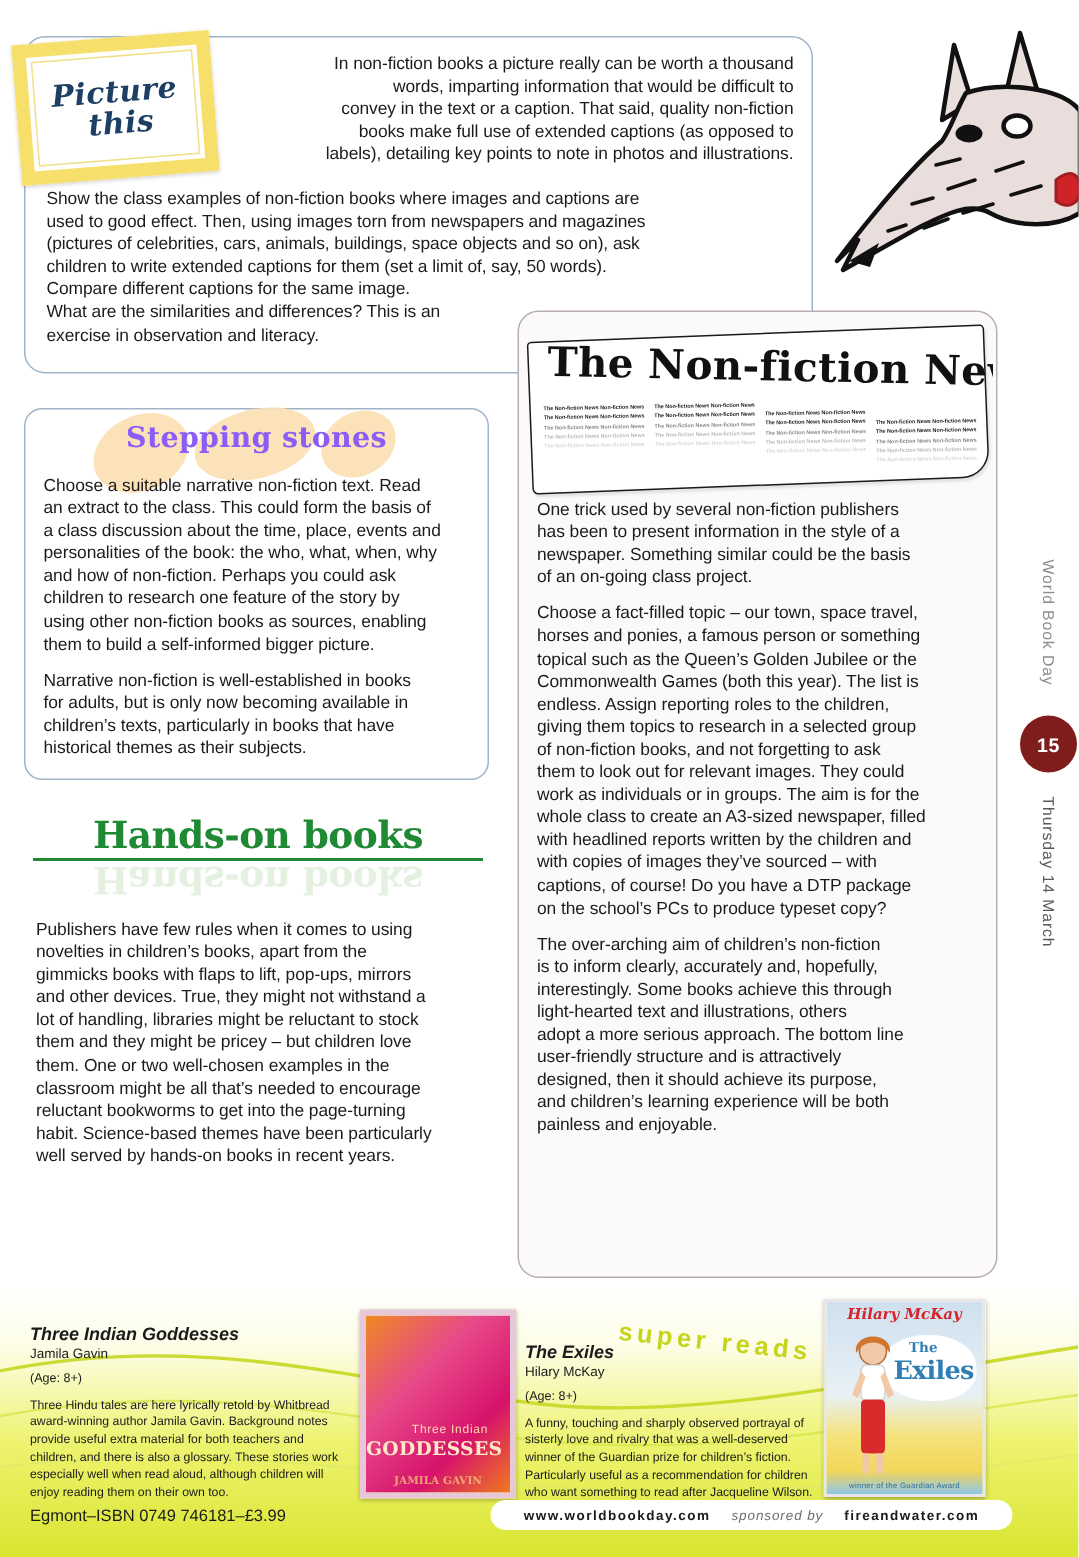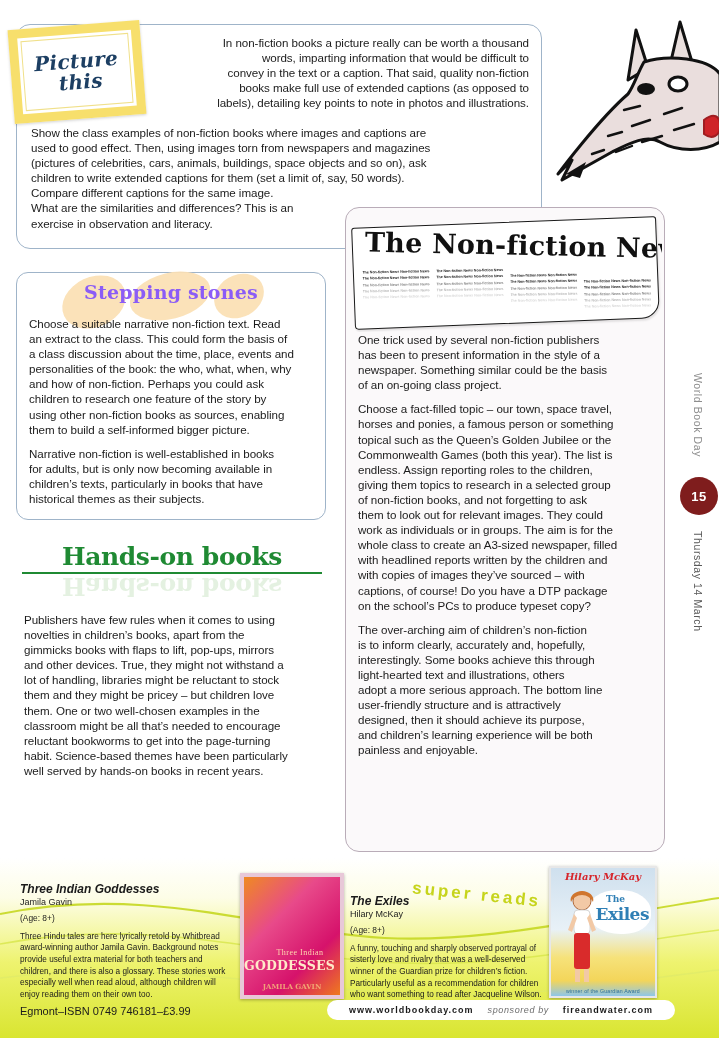--- a/index.html
+++ b/index.html
@@ -330,21 +330,21 @@
     box-shadow: 0 1px 3px rgba(0,0,0,.3);
   }
   #cover-goddesses {
     left: 240px; top: 15px; width: 96px; height: 118px;
     background: linear-gradient(135deg,#ef8a22 0%, #e84a8a 35%, #d6126b 70%, #ef7a1e 100%);
     border: 4px solid #e8c8d8;
   }
   #cover-goddesses .cov-t1 {
     position: absolute; left: 0; right: 0; bottom: 38px;
     text-align: center; color: #ffd9b0; font-size: 8px;
-    font-family: Liberation Serif, serif; letter-spacing: .5px; padding-left: 16px;
+    font-family: Liberation Sans, sans-serif; letter-spacing: .5px; padding-left: 16px;
   }
   #cover-goddesses .cov-t2 {
     position: absolute; left: 0; right: 0; bottom: 22px;
     text-align: left; color: #ffe9c8; font-size: 12.5px; font-weight: bold;
     font-family: "DejaVu Serif", serif; letter-spacing: .2px;
   }
   #cover-goddesses .cov-t3 {
     position: absolute; left: 0; right: 0; bottom: 4px;
     text-align: center; color: #f5b97a; font-size: 7px; font-weight: bold;
     font-family: "DejaVu Serif", serif; opacity: .85;

